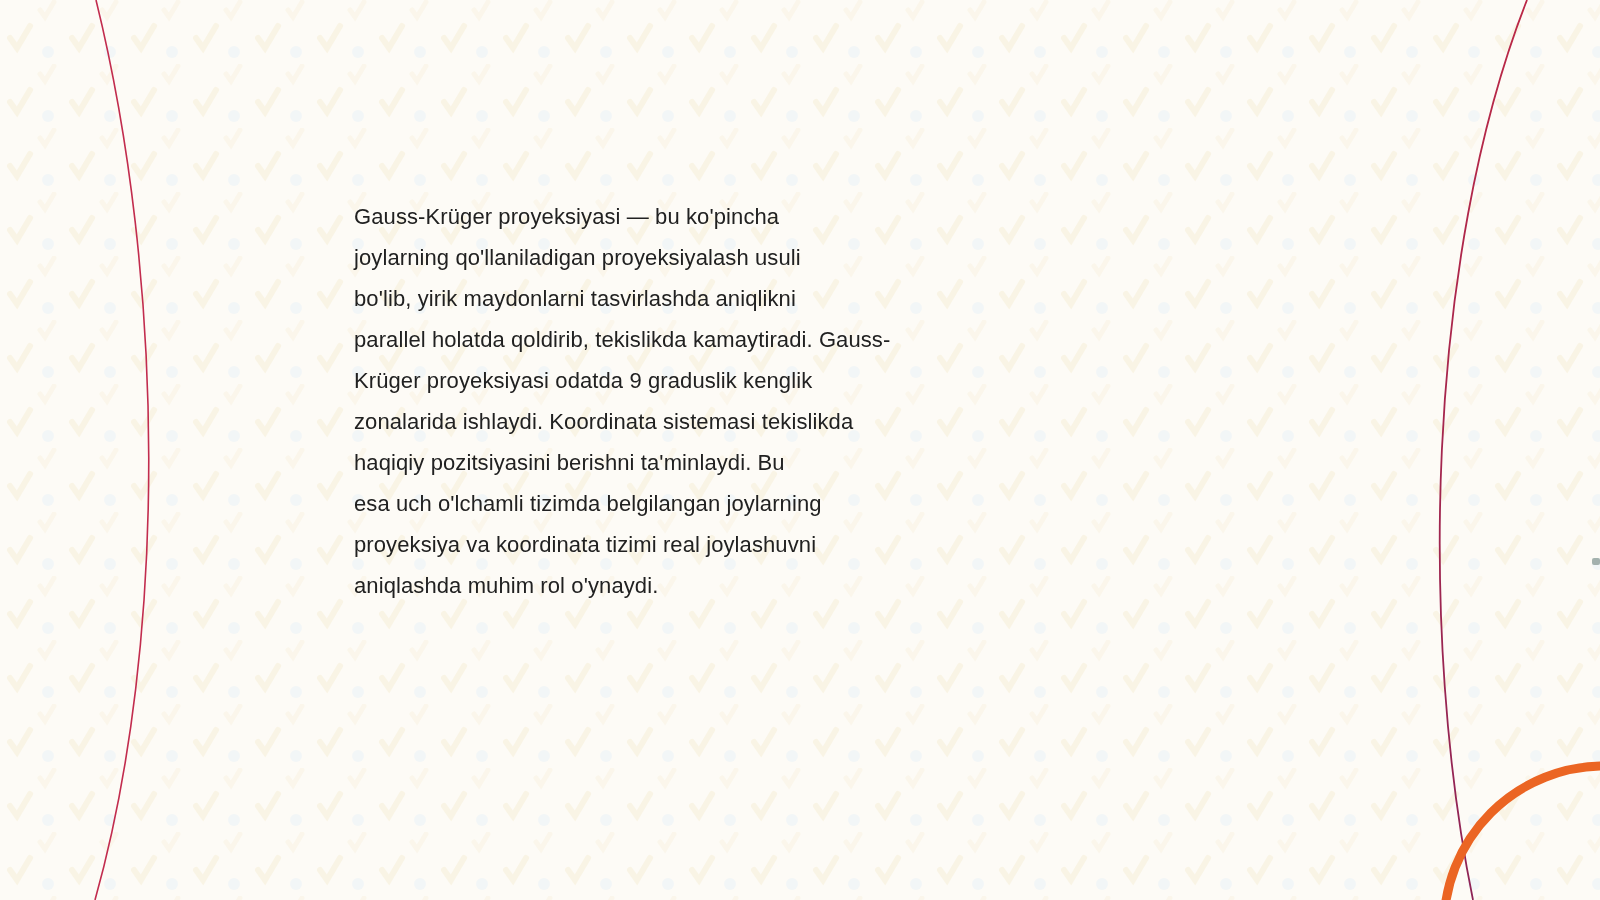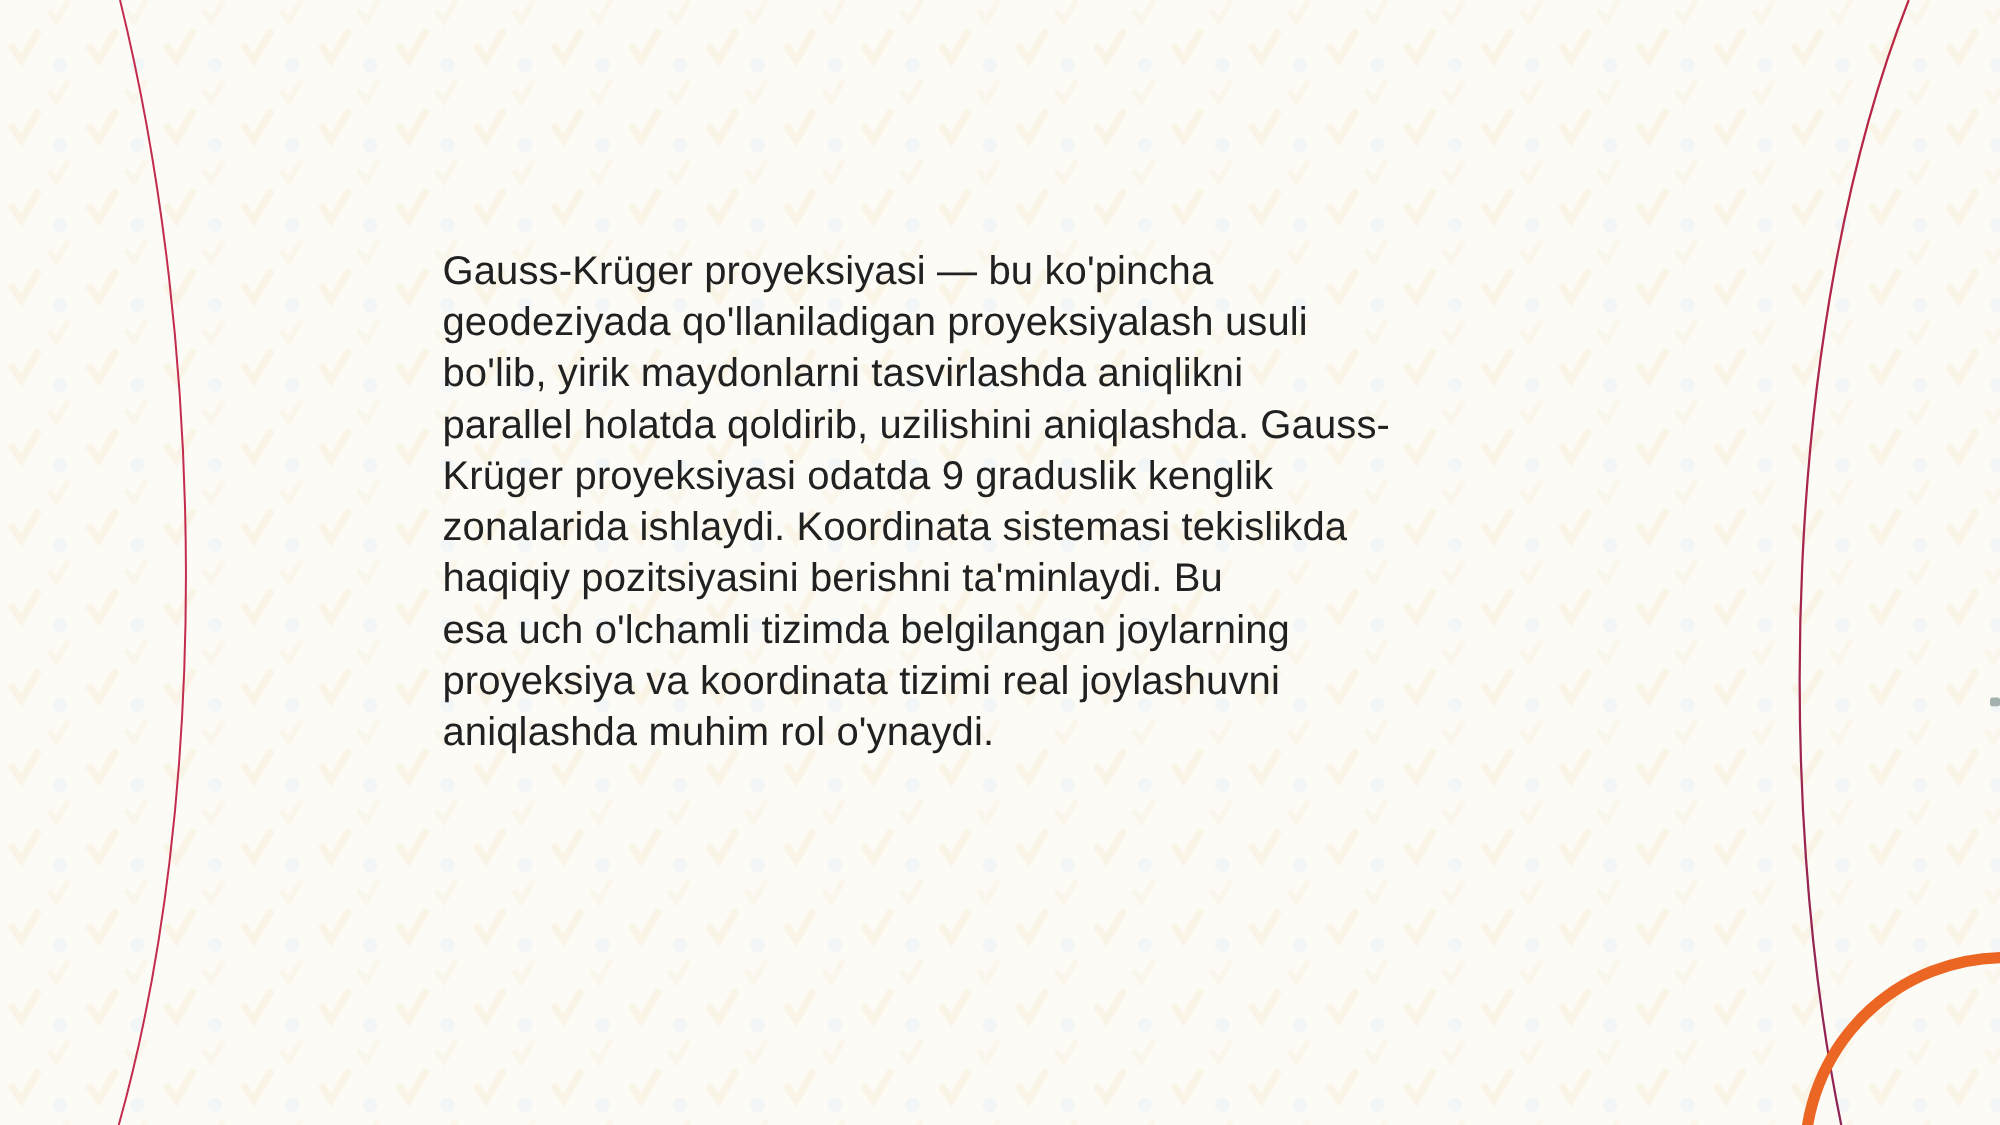--- a/index.html
+++ b/index.html
@@ -23,21 +23,21 @@
     width: 1600px;
     height: 900px;
     display: block;
   }
   .text-block {
     position: absolute;
     left: 354px;
     top: 196px;
     width: 980px;
     color: #212121;
-    font-size: 32px;
+    font-size: 22px;
     line-height: 41px;
     letter-spacing: 0.1px;
     font-weight: 400;
   }
   .text-line {
     white-space: nowrap;
     height: 41px;
   }
 </style>
 </head>
@@ -64,23 +64,23 @@
 
     <path d="M1527 0 C1425 260 1420 640 1473 900" fill="none" stroke-width="1.8" stroke="url(#rightLineGrad)"></path>
 
     <circle cx="1604" cy="926" r="160" fill="none" stroke-width="9" stroke="#EB6523"></circle>
 
     <rect x="1592" y="558" width="8" height="7" rx="2" opacity="0.8" fill="#8FA09B"></rect>
   </svg>
 
   <div class="text-block">
     <div class="text-line">Gauss-Krüger proyeksiyasi — bu ko'pincha</div>
-    <div class="text-line">geodeziyada qo'llaniladigan proyeksiyalash usuli</div>
+    <div class="text-line">joylarning qo'llaniladigan proyeksiyalash usuli</div>
     <div class="text-line">bo'lib, yirik maydonlarni tasvirlashda aniqlikni</div>
-    <div class="text-line">parallel holatda qoldirib, uzilishini aniqlashda. Gauss-</div>
+    <div class="text-line">parallel holatda qoldirib, tekislikda kamaytiradi. Gauss-</div>
     <div class="text-line">Krüger proyeksiyasi odatda 9 graduslik kenglik</div>
     <div class="text-line">zonalarida ishlaydi. Koordinata sistemasi tekislikda</div>
     <div class="text-line">haqiqiy pozitsiyasini berishni ta'minlaydi. Bu</div>
     <div class="text-line">esa uch o'lchamli tizimda belgilangan joylarning</div>
     <div class="text-line">proyeksiya va koordinata tizimi real joylashuvni</div>
     <div class="text-line">aniqlashda muhim rol o'ynaydi.</div>
   </div>
 
 </div>
 

